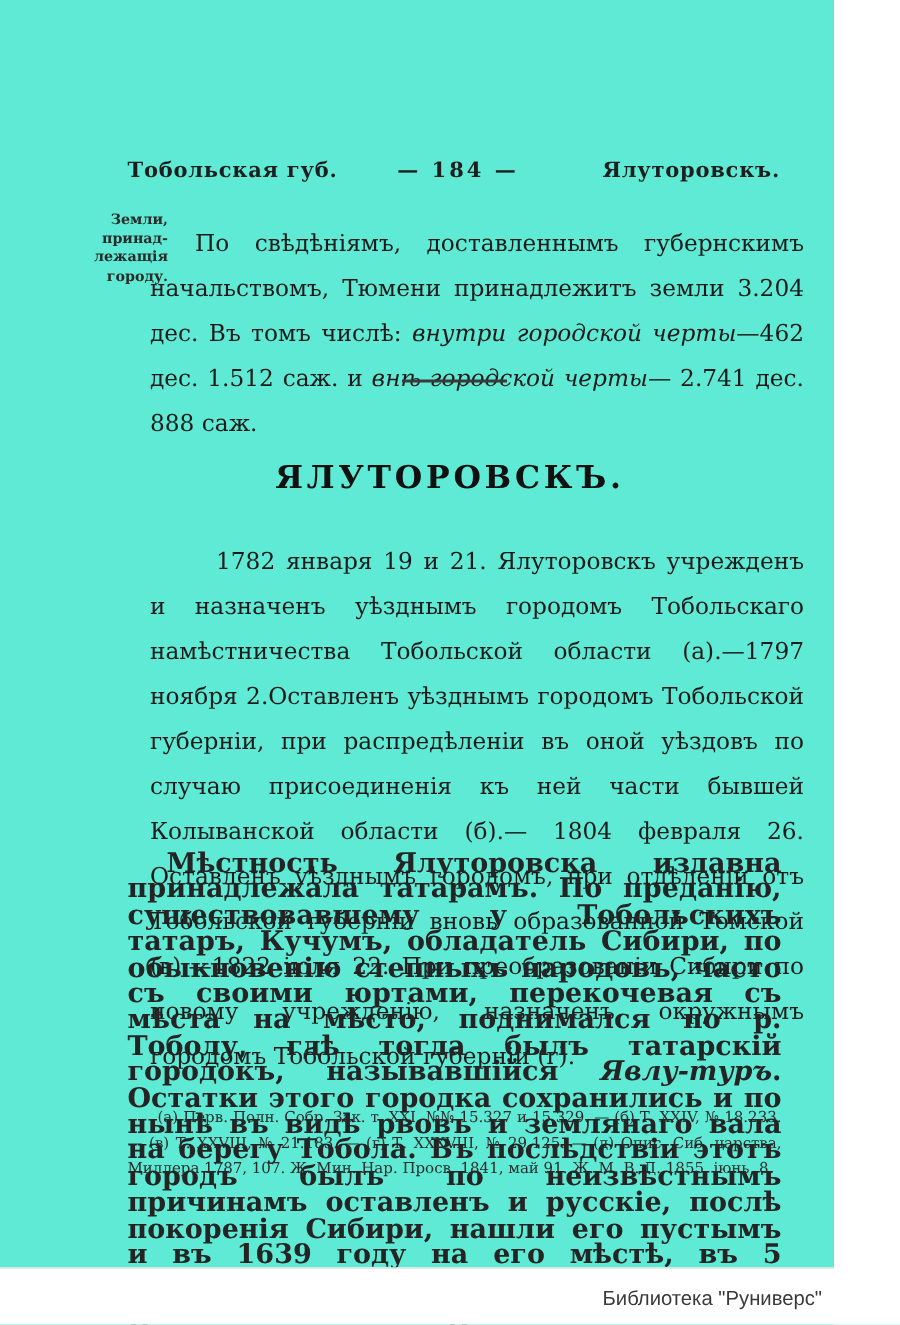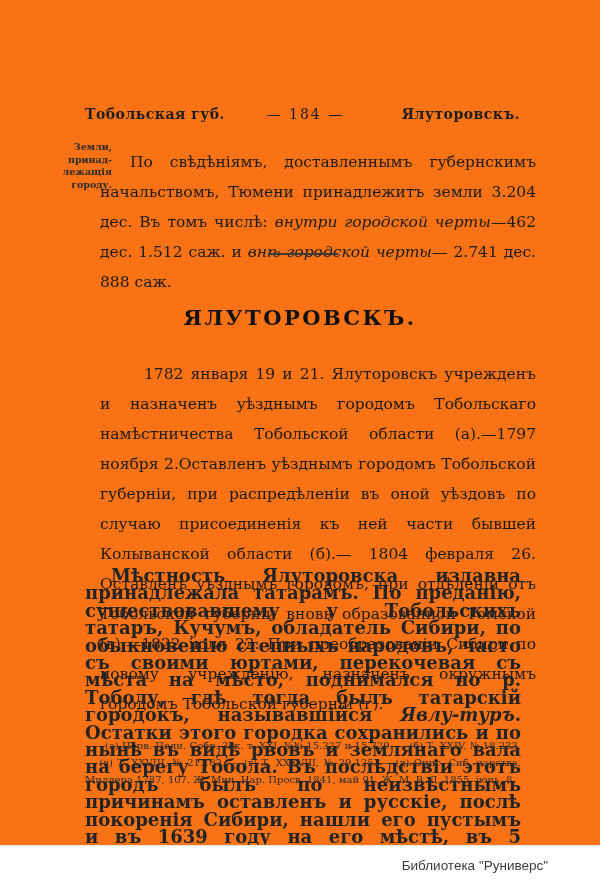--- a/index.html
+++ b/index.html
@@ -1,36 +1,36 @@
 <!DOCTYPE html>
 <html lang="ru"><head>
 <meta charset="utf-8">
 <style>
   html, body {
     margin: 0; padding: 0;
     background: #ffffff;
   }
   .page {
     position: relative;
-    width: 600px; height: 883px;
-    background: #f97316;
+    width: 556px; height: 883px;
+    background: #5eead4;
     overflow: hidden;
     font-family: "DejaVu Serif", "Liberation Serif", serif;
     color: #1e1e1e;
   }
   
   .running-head {
     position: absolute;
     left: 85px; top: 106px; width: 435px;
     display: flex; justify-content: space-between; align-items: baseline;
     font-size: 14px; font-weight: 700;
     letter-spacing: 0.5px;
   }
   .running-head .pageno {
-    font-weight: 400; letter-spacing: 2px;
+    font-weight: 700; letter-spacing: 2px;
     transform: translateX(-8px);
   }
   
   .margin-note {
     position: absolute;
     left: 28px; width: 84px;
     font-size: 9.5px; line-height: 12.5px;
     font-weight: 700;
     white-space: pre-line;
     color: #2a2a2a;

